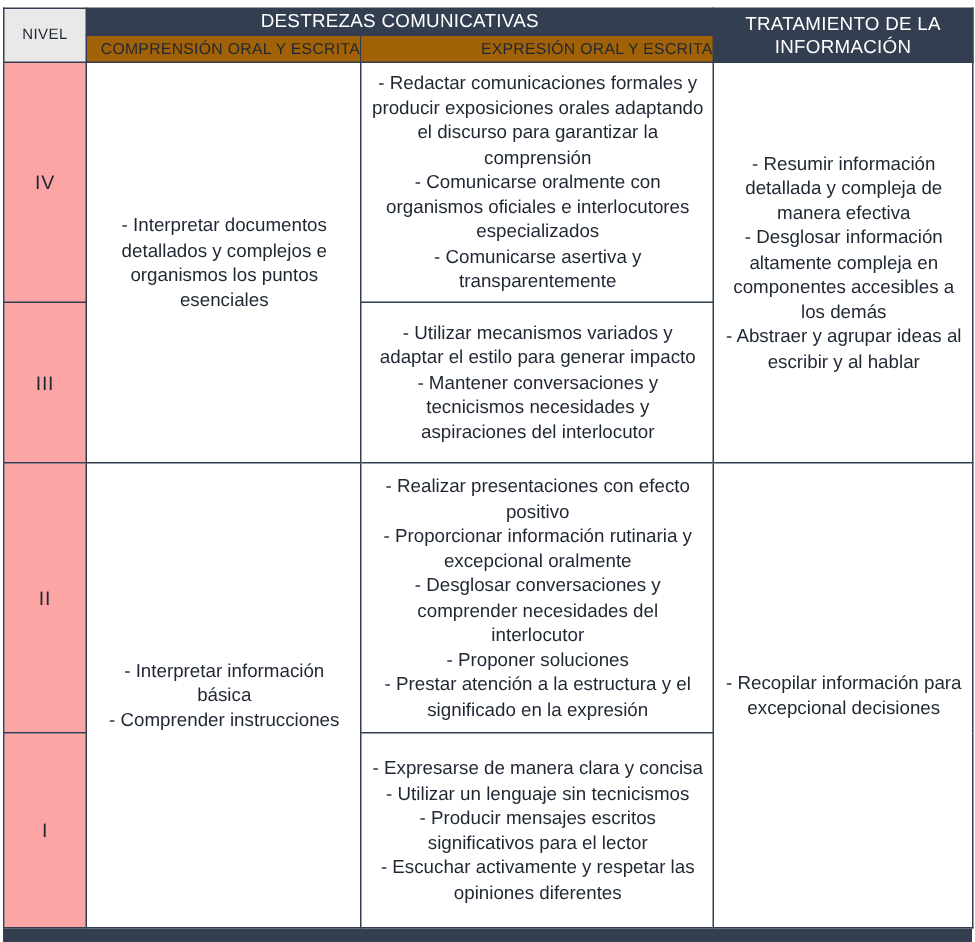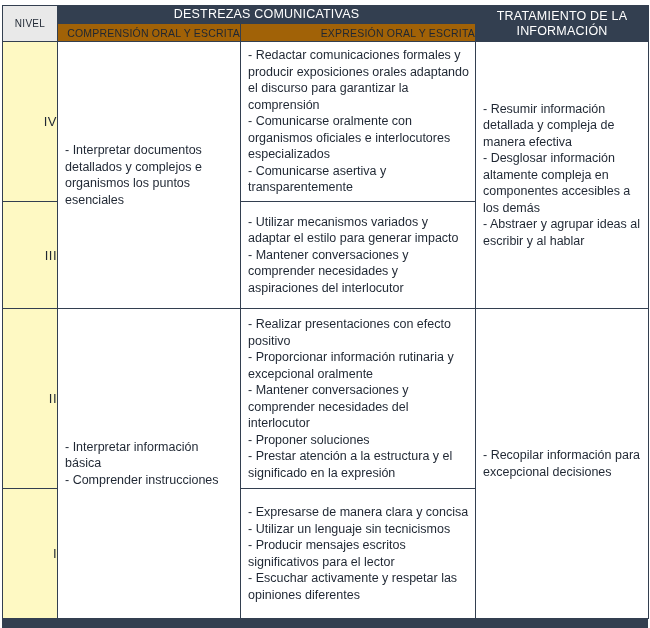--- a/index.html
+++ b/index.html
@@ -47,34 +47,34 @@
     font-size: 10.5px;
     text-align: right;
     letter-spacing: 0.2px;
     vertical-align: middle;
   }
   tr.hrow1 { height: 17px; }
   tr.hrow2 { height: 18px; }
 
   
   .nivel {
-    background: #fef9c3;
-    text-align: right;
+    background: #fca5a5;
+    text-align: center;
     vertical-align: middle;
     font-size: 13px;
     letter-spacing: 0.5px;
   }
   .content {
     font-size: 12.5px;
     line-height: 16.5px;
     padding: 3px 6px 3px 7px;
     white-space: pre-line;
     vertical-align: middle;
     background: #ffffff;
-    text-align: left;
+    text-align: center;
   }
   tr.row-iv  { height: 160px; }
   tr.row-iii { height: 107px; }
   tr.row-ii  { height: 180px; }
   tr.row-i   { height: 130px; }
 
   .bottom-bar {
     width: 646px;
     height: 10px;
     background: #333f50;
@@ -109,29 +109,29 @@
         <td class="content">- Redactar comunicaciones formales y producir exposiciones orales adaptando el discurso para garantizar la comprensión
 - Comunicarse oralmente con organismos oficiales e interlocutores especializados
 - Comunicarse asertiva y transparentemente</td>
         <td rowspan="2" class="content">- Resumir información detallada y compleja de manera efectiva
 - Desglosar información altamente compleja en componentes accesibles a los demás
 - Abstraer y agrupar ideas al escribir y al hablar</td>
       </tr>
       <tr class="row-iii">
         <td class="nivel">III</td>
         <td class="content">- Utilizar mecanismos variados y adaptar el estilo para generar impacto
-- Mantener conversaciones y comprender necesidades y aspiraciones del interlocutor</td>
+- Mantener conversaciones y tecnicismos necesidades y aspiraciones del interlocutor</td>
       </tr>
       <tr class="row-ii">
         <td class="nivel">II</td>
         <td rowspan="2" class="content">- Interpretar información básica
 - Comprender instrucciones</td>
         <td class="content">- Realizar presentaciones con efecto positivo
 - Proporcionar información rutinaria y excepcional oralmente
-- Mantener conversaciones y comprender necesidades del interlocutor
+- Desglosar conversaciones y comprender necesidades del interlocutor
 - Proponer soluciones
 - Prestar atención a la estructura y el significado en la expresión</td>
         <td rowspan="2" class="content">- Recopilar información para excepcional decisiones</td>
       </tr>
       <tr class="row-i">
         <td class="nivel">I</td>
         <td class="content">- Expresarse de manera clara y concisa
 - Utilizar un lenguaje sin tecnicismos
 - Producir mensajes escritos significativos para el lector
 - Escuchar activamente y respetar las opiniones diferentes</td>

